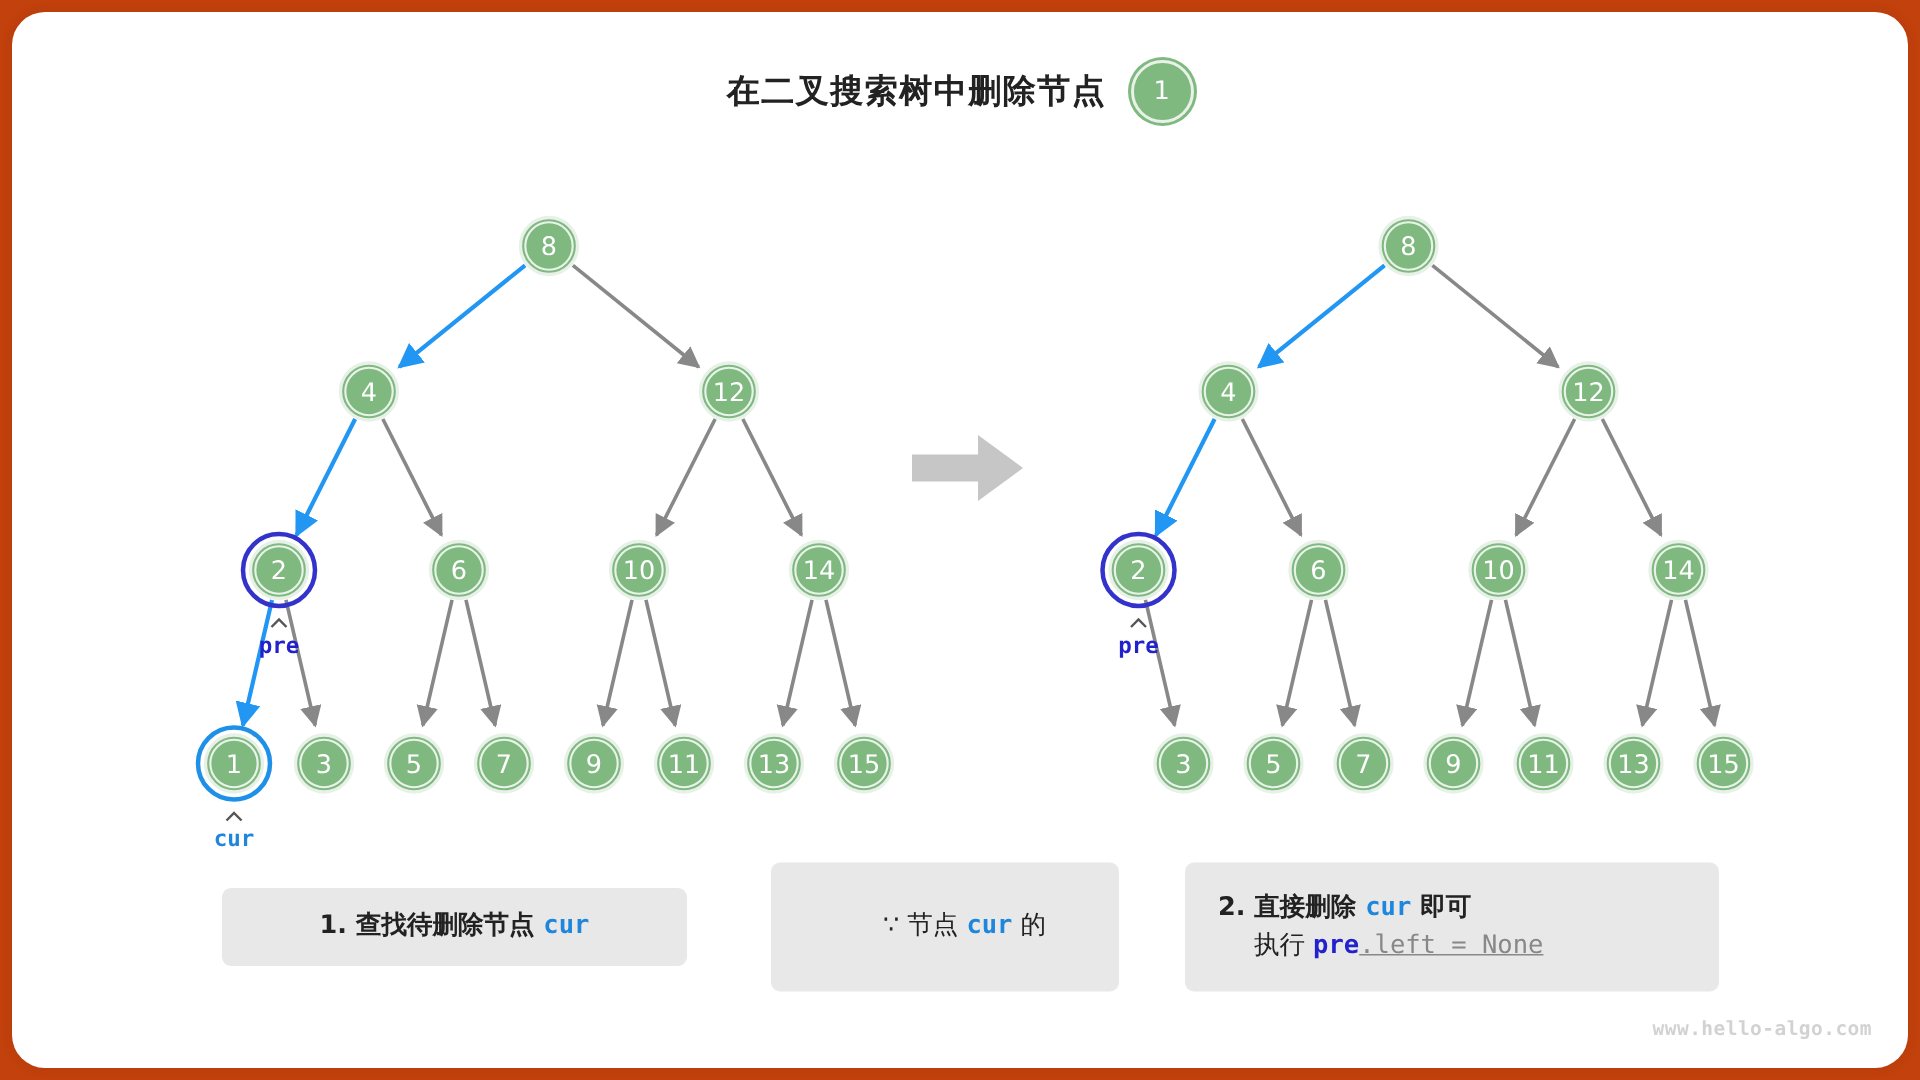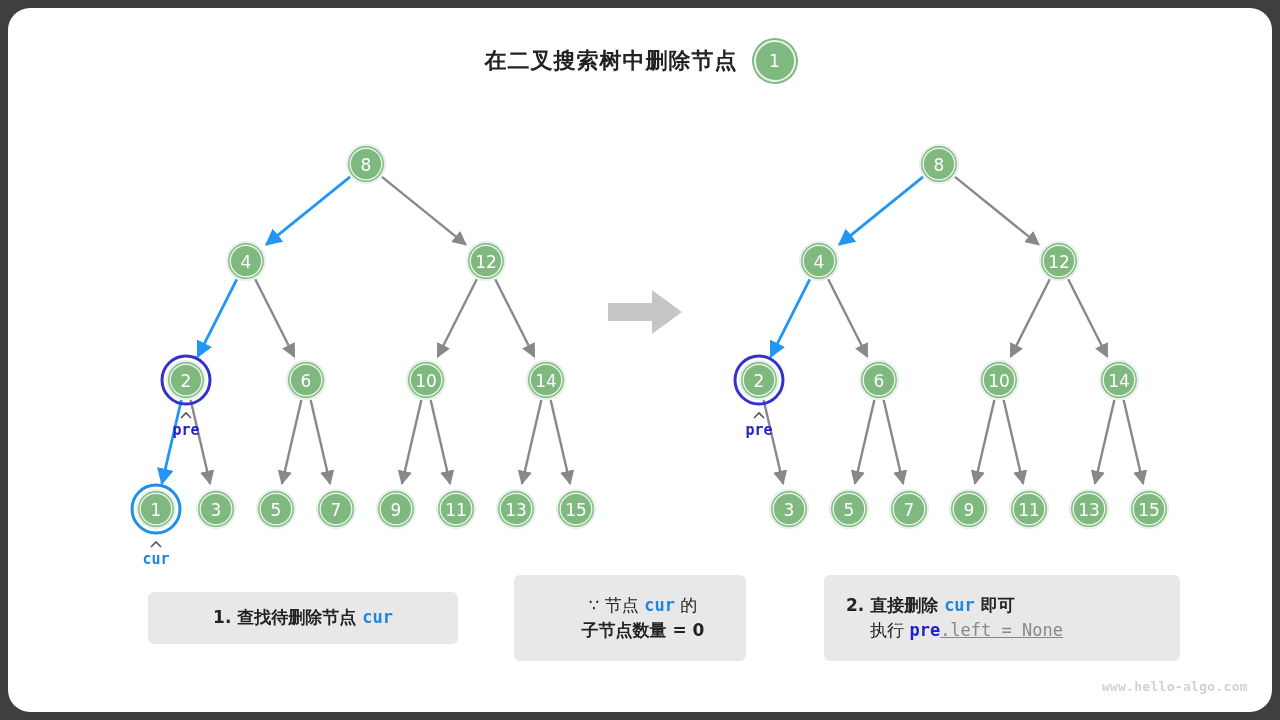--- a/index.html
+++ b/index.html
@@ -10,21 +10,21 @@
   body {
     width: 1280px;
     height: 720px;
     overflow: hidden;
     font-family: "Liberation Sans", "DejaVu Sans", sans-serif;
   }
   #page {
     position: relative;
     width: 1280px;
     height: 720px;
-    background: #404040;
+    background: #c2410c;
   }
   #card {
     position: absolute;
     left: 8px;
     top: 8px;
     width: 1264px;
     height: 704px;
     background: #ffffff;
     border-radius: 22px;
     box-shadow: 0 0 10px rgba(0,0,0,0.07);
@@ -136,21 +136,21 @@
   #cap1 {
     left: 140px; top: 584px; width: 310px; height: 52px;
     align-items: center;
   }
   #cap2 {
     left: 506px; top: 567px; width: 232px; height: 86px;
     padding-left: 26px;
     text-align: center;
   }
   #cap3 {
-    left: 816px; top: 567px; width: 356px; height: 86px;
+    left: 782px; top: 567px; width: 356px; height: 86px;
     padding-left: 22px;
   }
   #watermark {
     position: absolute;
     right: 24px;
     bottom: 18px;
     font-family: "DejaVu Sans Mono", "Liberation Mono", monospace;
     font-size: 13px;
     color: #d2d2d2;
     letter-spacing: 0.3px;
@@ -367,21 +367,20 @@
           <path d="M600,295 L644,295 L644,282 L674,304 L644,326 L644,313 L600,313 Z" fill="#c6c6c6"></path>
         </g>
     </svg>
 
     <div class="caption" id="cap1">
       <div class="cap-line"><span class="b">1. 查找待删除节点 </span><span class="mono cur-col">cur</span></div>
     </div>
 
     <div class="caption" id="cap2">
       <div class="cap-line"><span>∵ 节点 </span><span class="mono cur-col">cur</span><span> 的</span></div>
-      <div class="cap-line b">子节点数量 = 0</div>
     </div>
 
     <div class="caption" id="cap3">
       <div class="cap-line"><span class="b">2. 直接删除 </span><span class="mono cur-col">cur</span><span class="b"> 即可</span></div>
       <div class="cap-line"><span style="margin-left:24px">执行 </span><span class="mono pre-col">pre</span><span class="mono gray-col">.left = None</span></div>
     </div>
 
     <div id="watermark">www.hello-algo.com</div>
 
   </div>

